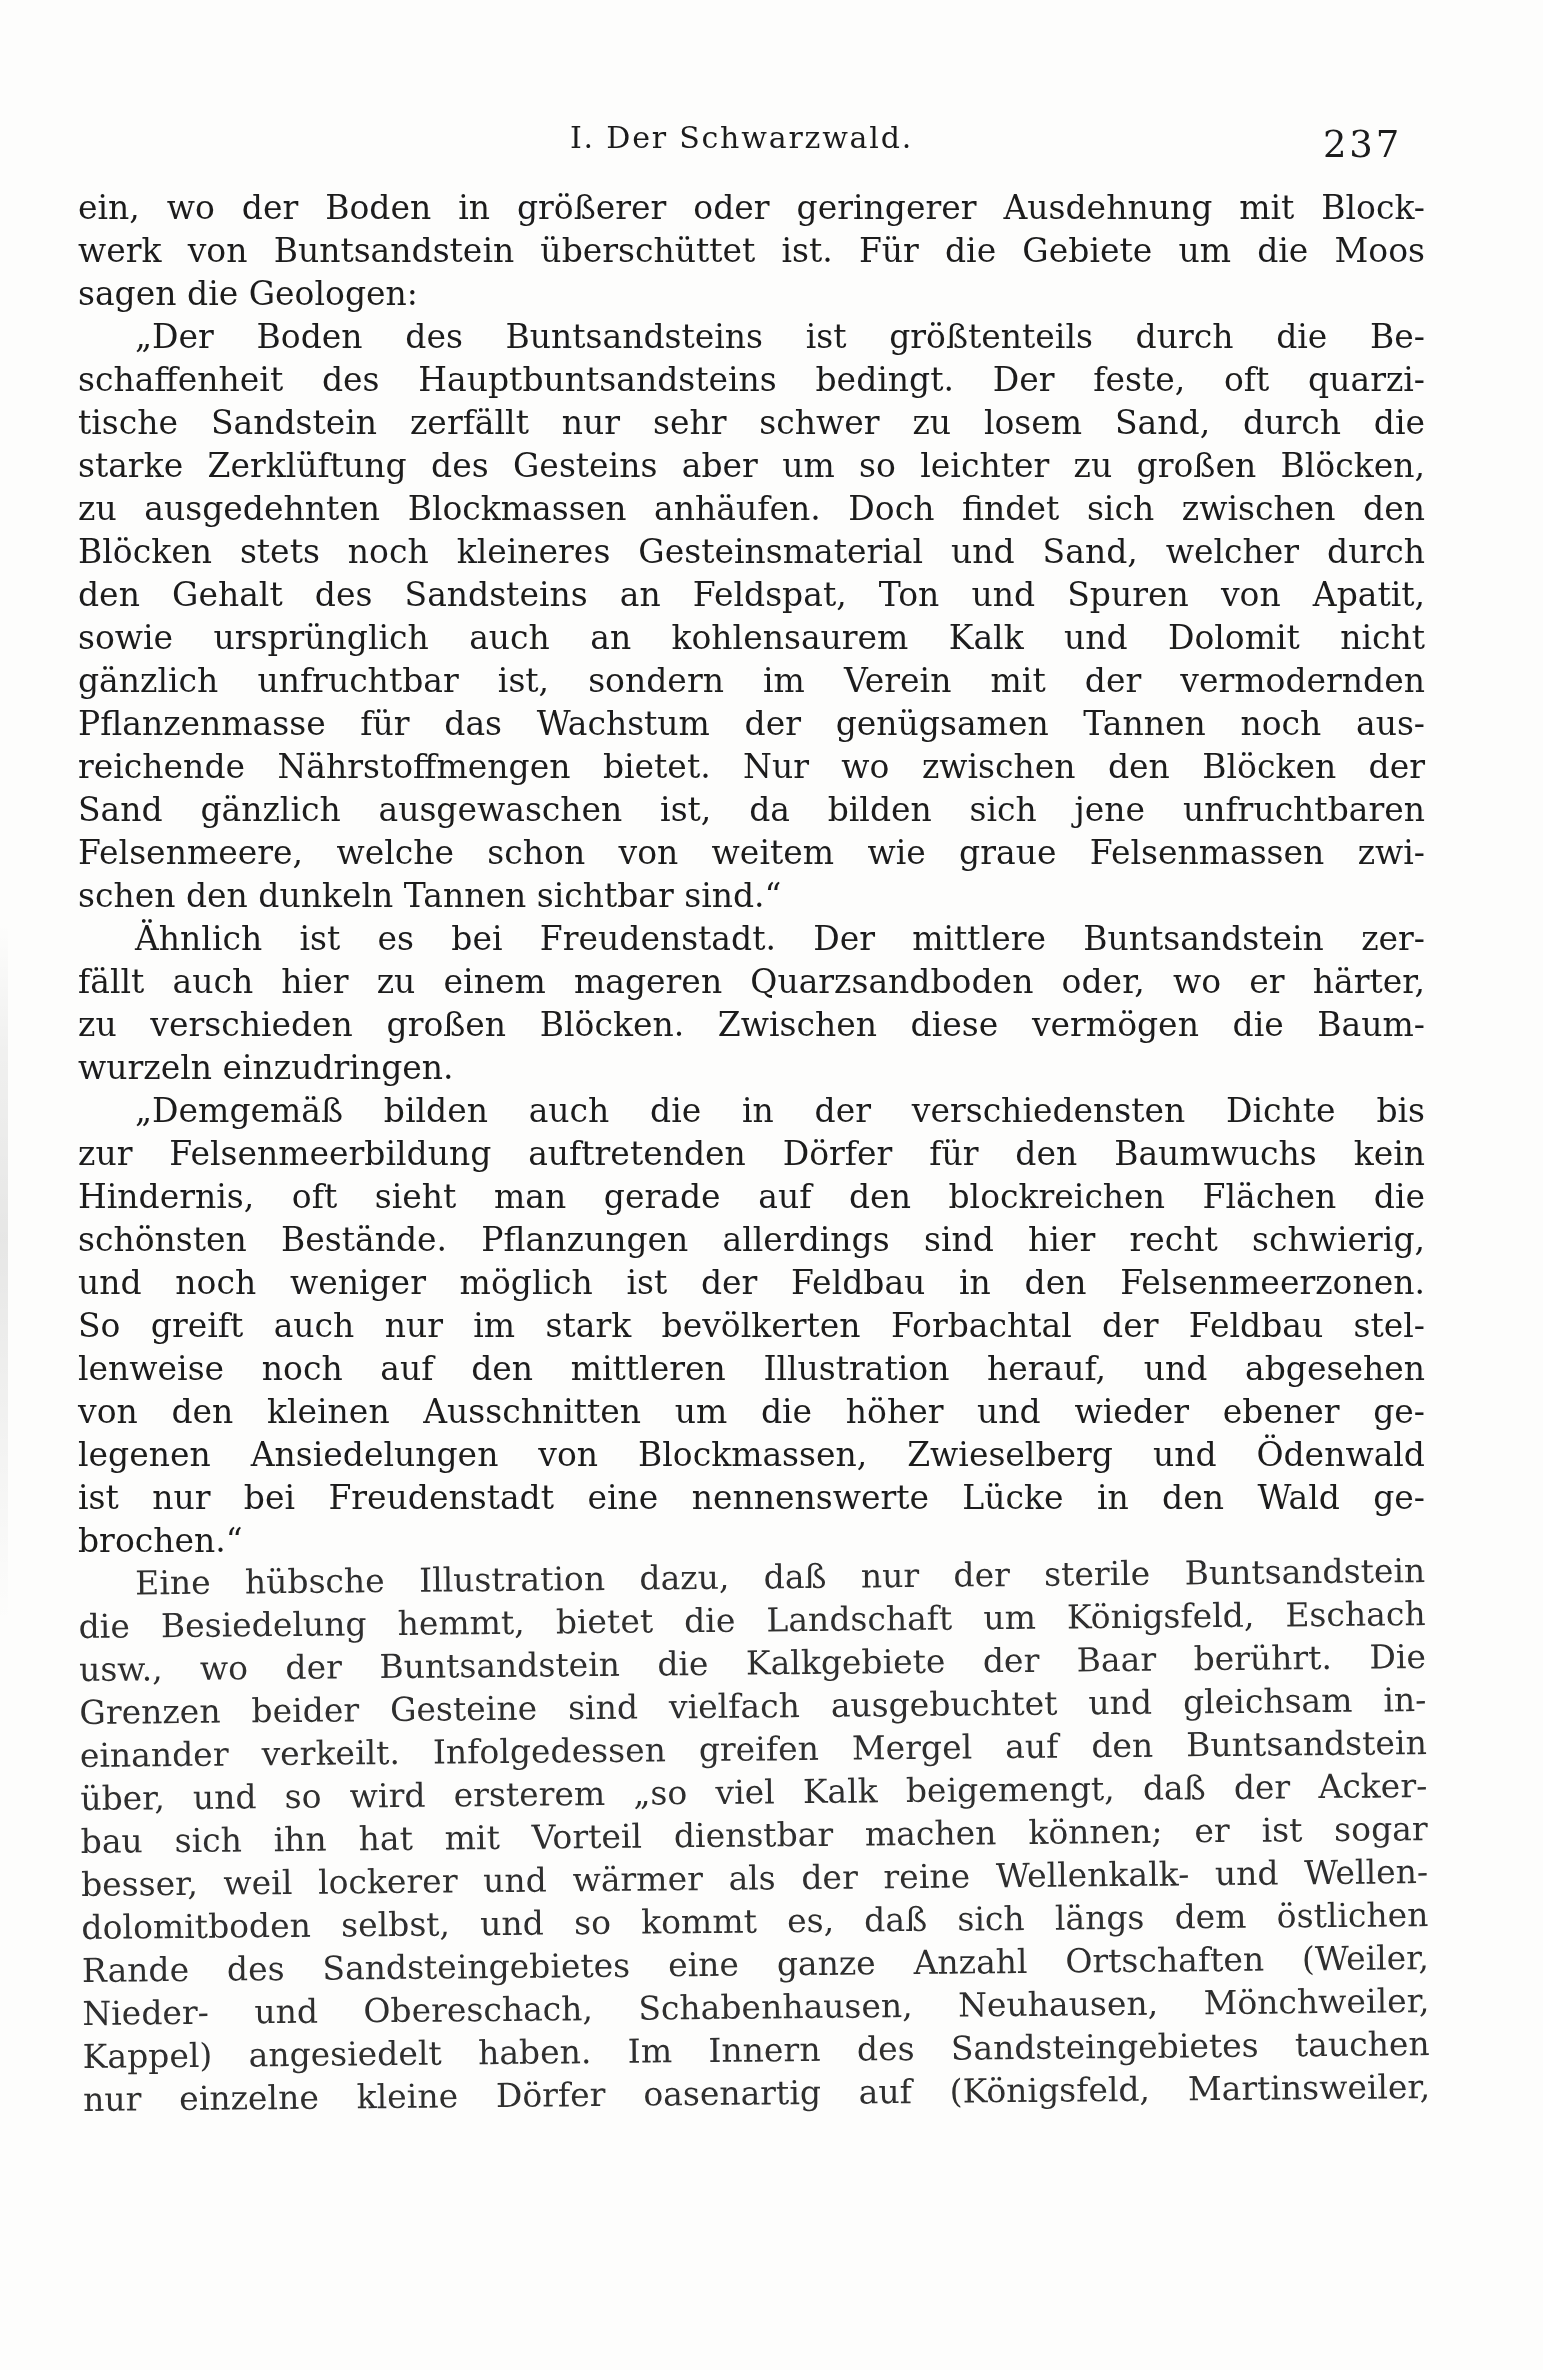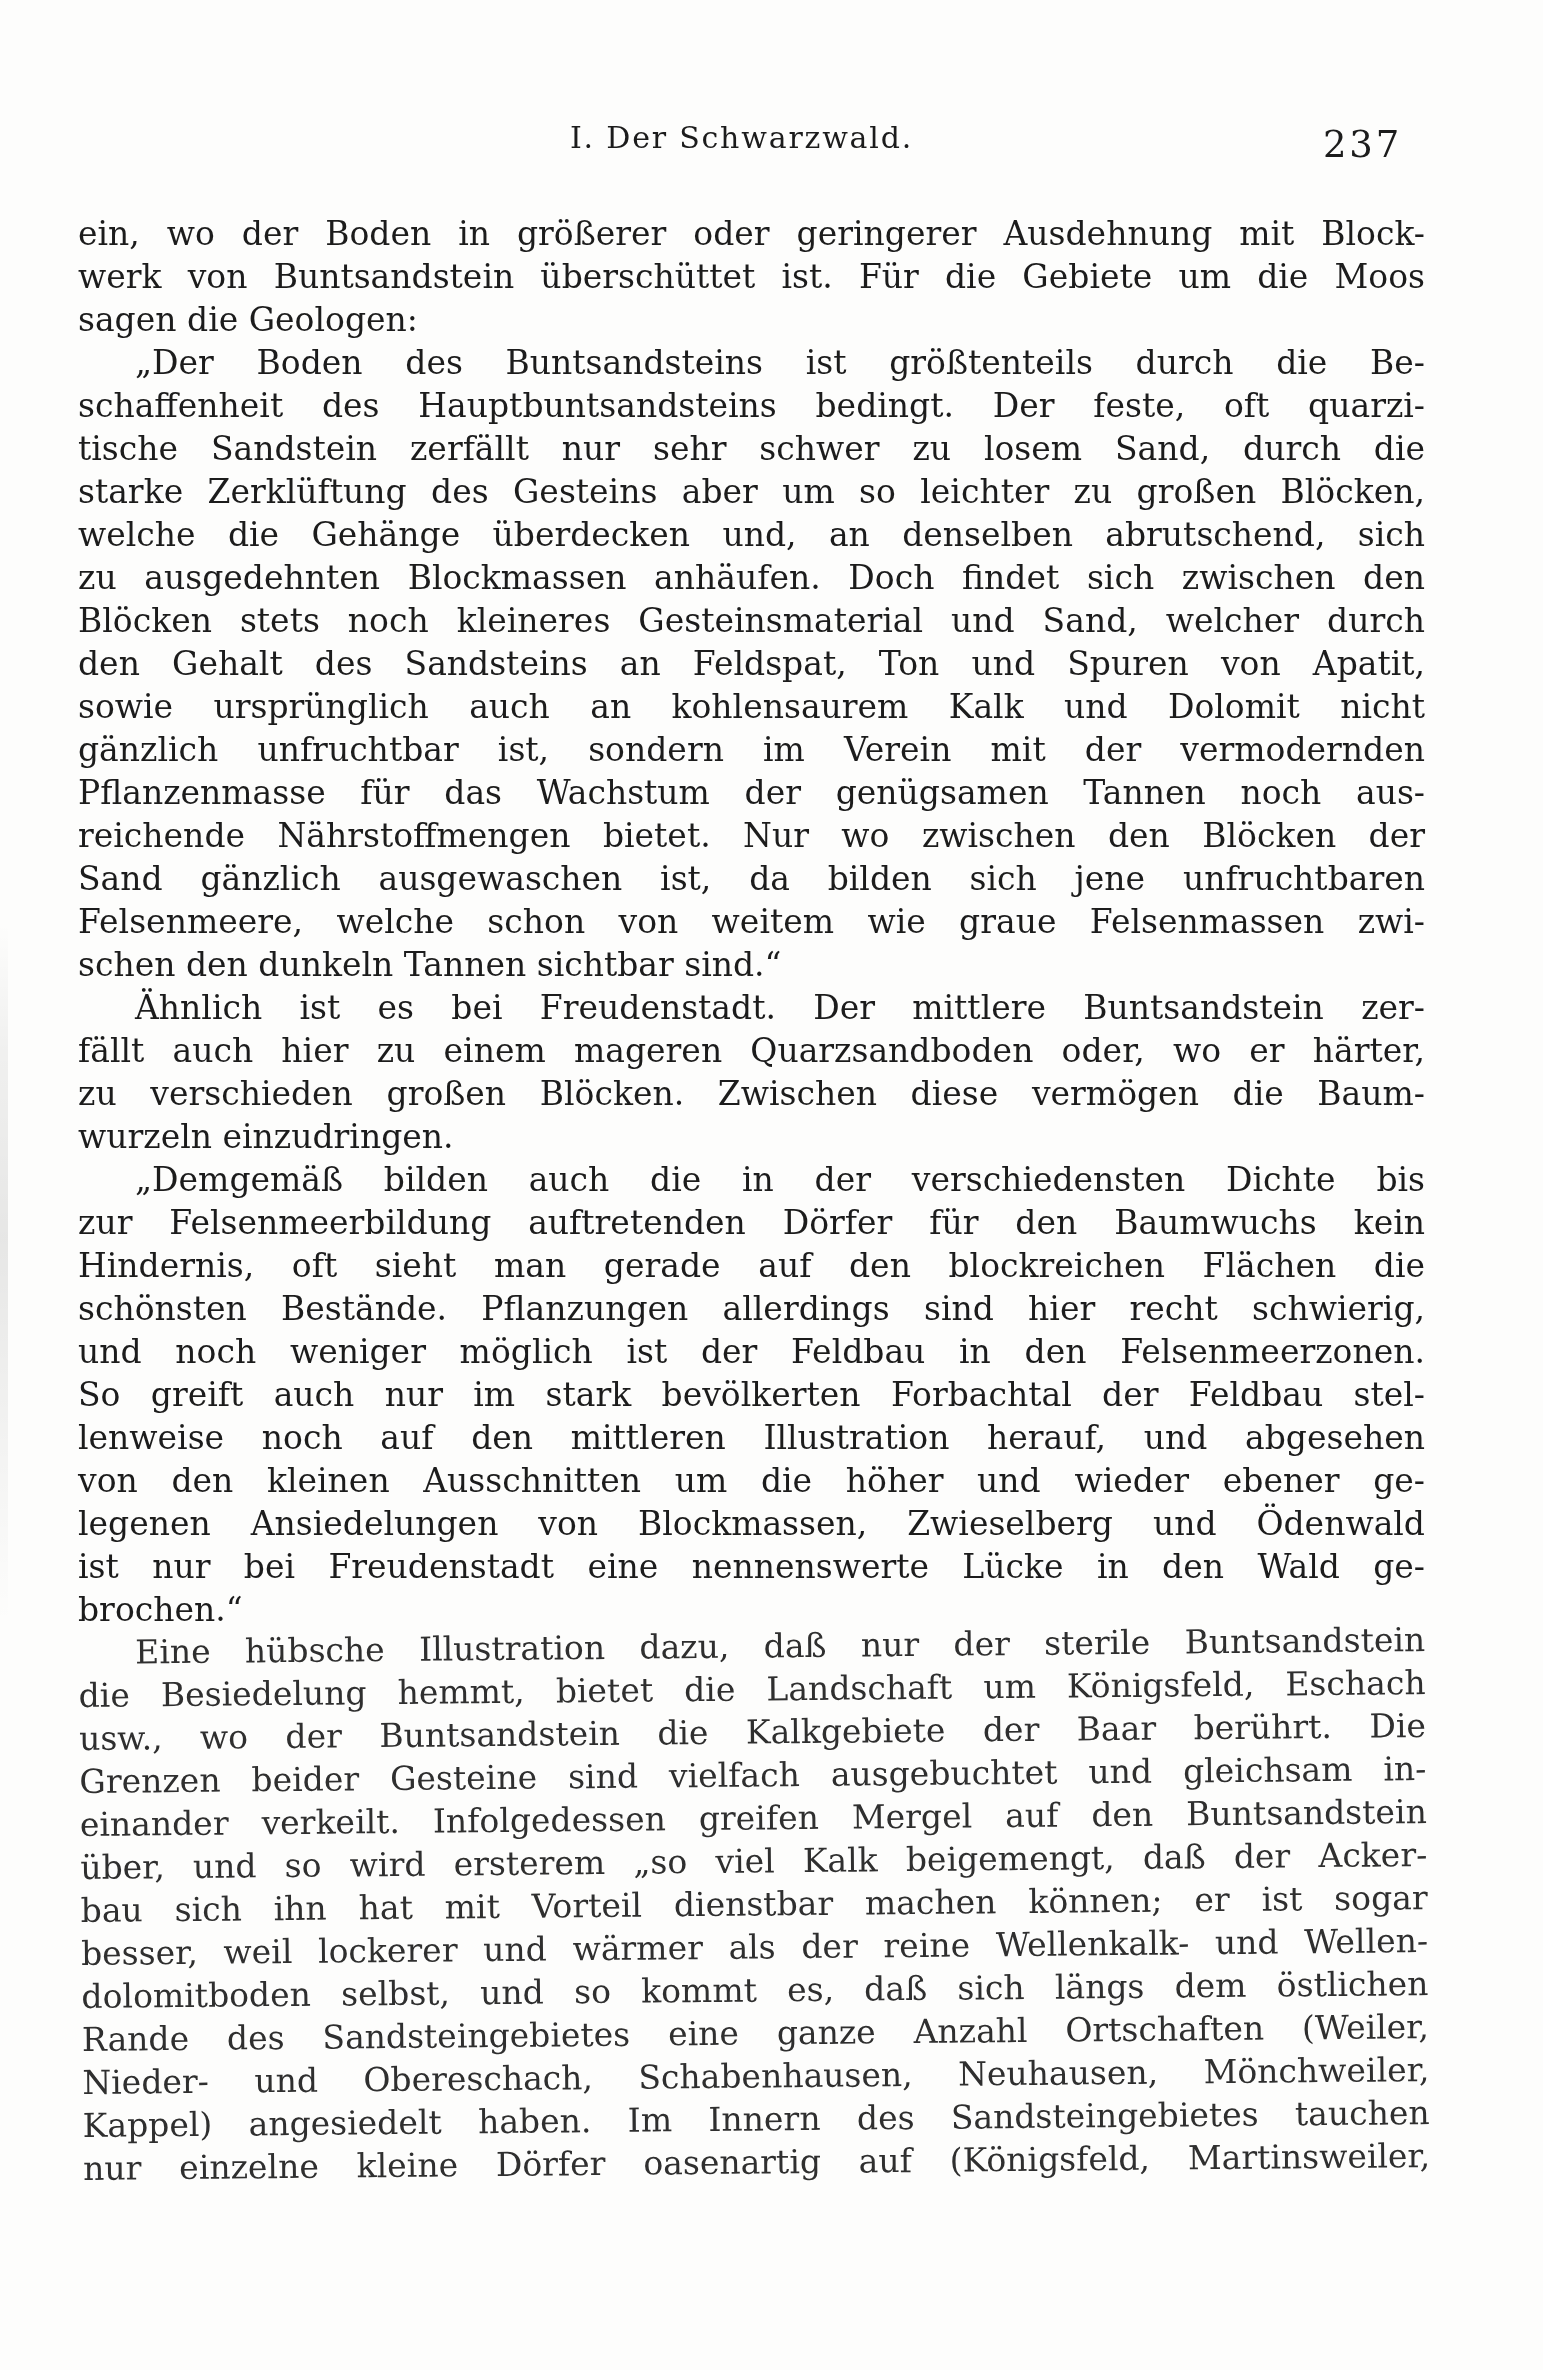--- a/index.html
+++ b/index.html
@@ -51,21 +51,21 @@
   .page-number {
     position: absolute;
     right: 13px;
     top: 7.4px;
     font-size: 37px;
     letter-spacing: 2.8px;
   }
   .text-block {
     position: absolute;
     left: 78px;
-    top: 212px;
+    top: 186px;
     width: 1347px;
     font-size: 33px;
     line-height: 43px;
   }
   .paragraph { margin: 0; }
   .line {
     text-align: justify;
     text-align-last: justify;
     white-space: normal;
     min-height: 43px;
@@ -95,21 +95,20 @@
       <div class="paragraph">
         <div class="line">ein, wo der Boden in größerer oder geringerer Ausdehnung mit Block-</div>
         <div class="line">werk von Buntsandstein überschüttet ist.  Für die Gebiete um die Moos</div>
         <div class="line short-last">sagen die Geologen:</div>
       </div>
       <div class="paragraph">
         <div class="line indent">„Der Boden des Buntsandsteins ist größtenteils durch die Be-</div>
         <div class="line">schaffenheit des Hauptbuntsandsteins bedingt.  Der feste, oft quarzi-</div>
         <div class="line">tische Sandstein zerfällt nur sehr schwer zu losem Sand, durch die</div>
         <div class="line">starke Zerklüftung des Gesteins aber um so leichter zu großen Blöcken,</div>
-        <div class="line">welche die Gehänge überdecken und, an denselben abrutschend, sich</div>
         <div class="line">zu ausgedehnten Blockmassen anhäufen.  Doch findet sich zwischen den</div>
         <div class="line">Blöcken stets noch kleineres Gesteinsmaterial und Sand, welcher durch</div>
         <div class="line">den Gehalt des Sandsteins an Feldspat, Ton und Spuren von Apatit,</div>
         <div class="line">sowie ursprünglich auch an kohlensaurem Kalk und Dolomit nicht</div>
         <div class="line">gänzlich unfruchtbar ist, sondern im Verein mit der vermodernden</div>
         <div class="line">Pflanzenmasse für das Wachstum der genügsamen Tannen noch aus-</div>
         <div class="line">reichende Nährstoffmengen bietet.  Nur wo zwischen den Blöcken der</div>
         <div class="line">Sand gänzlich ausgewaschen ist, da bilden sich jene unfruchtbaren</div>
         <div class="line">Felsenmeere, welche schon von weitem wie graue Felsenmassen zwi-</div>
         <div class="line short-last">schen den dunkeln Tannen sichtbar sind.“</div>

